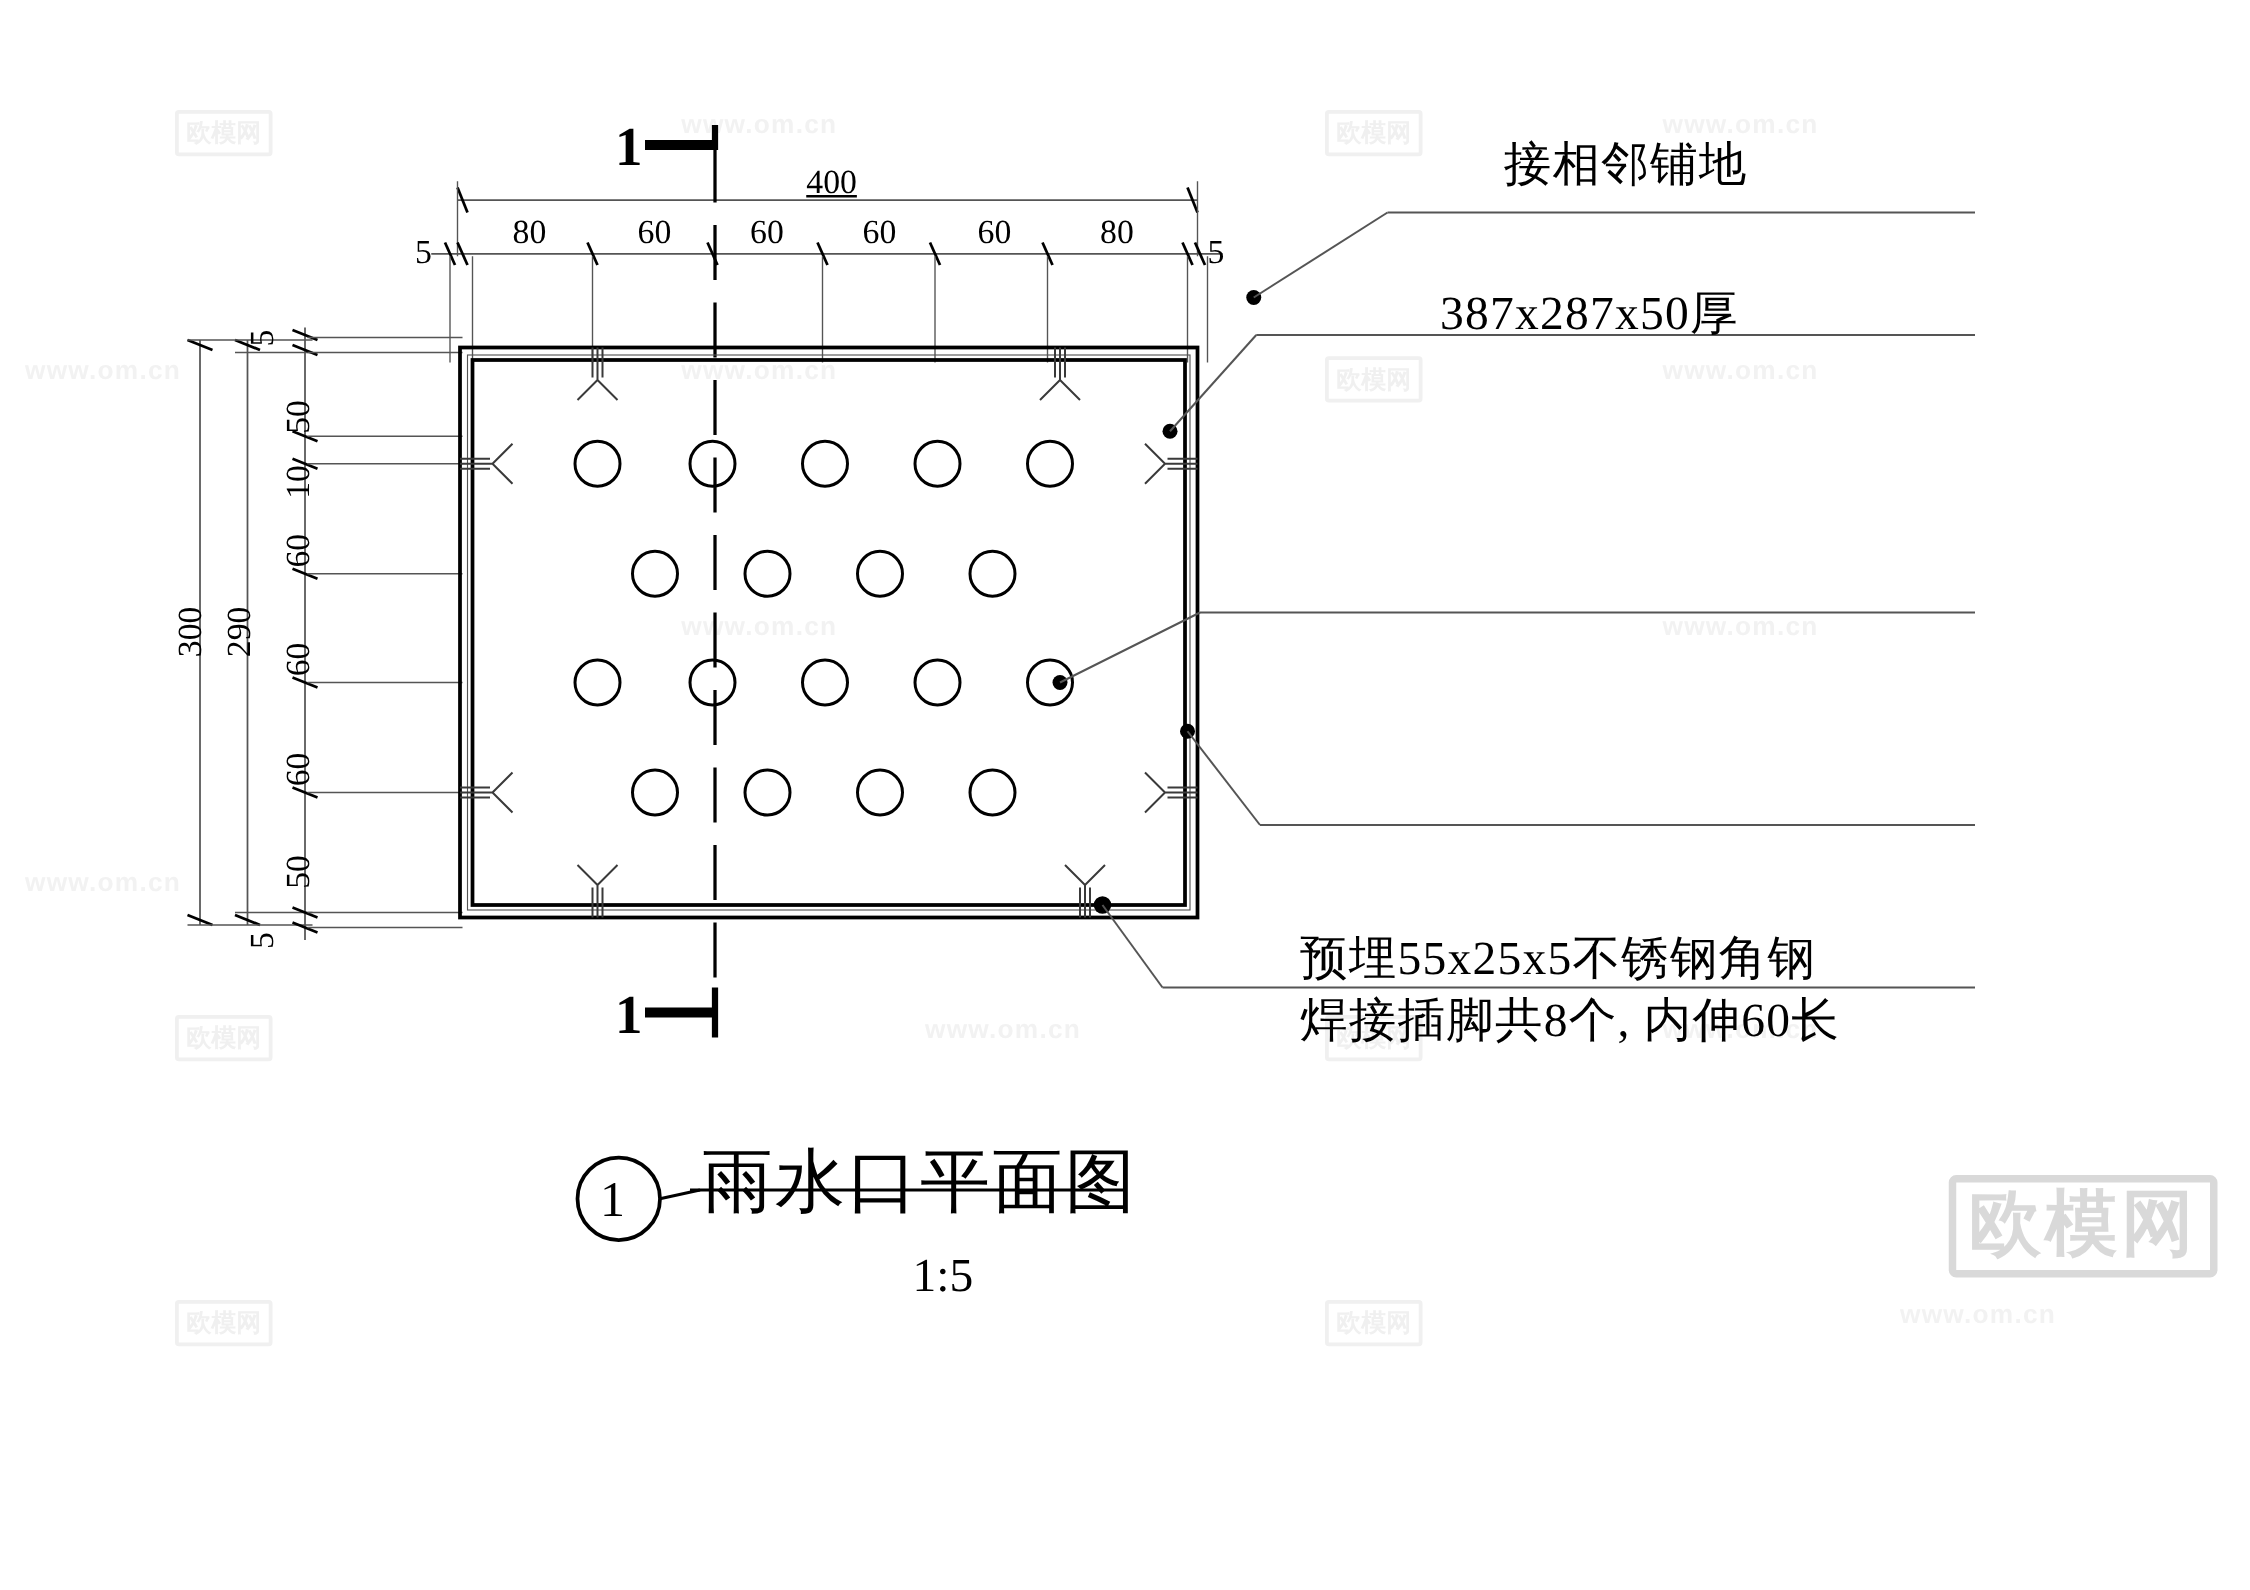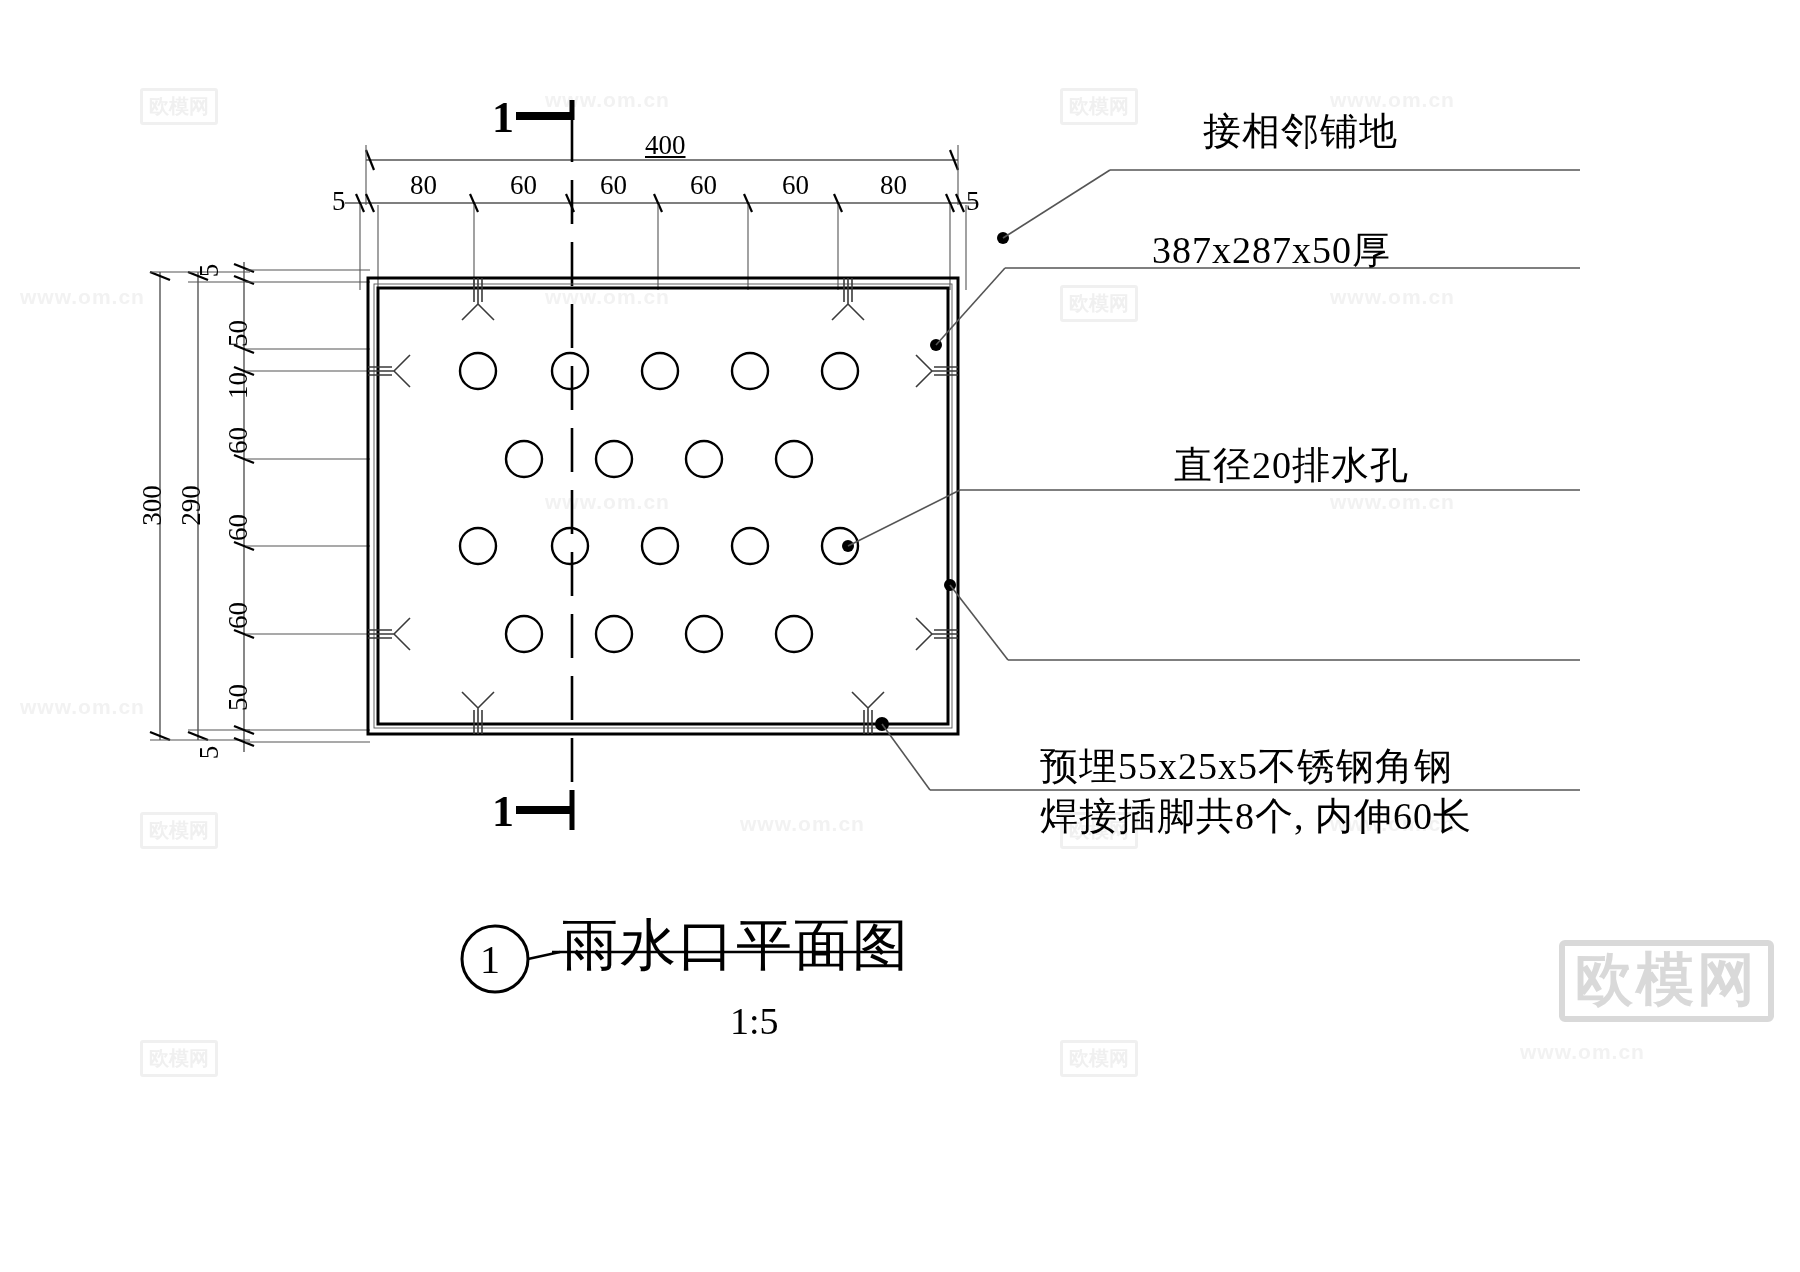--- a/index.html
+++ b/index.html
@@ -343,21 +343,20 @@
   <div class="txt dim-v" style="left:225px; top:600px; transform:rotate(-90deg);">60</div>
   <div class="txt dim-v" style="left:225px; top:682px; transform:rotate(-90deg);">50</div>
 
   <div class="txt sec-num" style="left:492px; top:92px;">1</div>
   <div class="txt sec-num" style="left:492px; top:786px;">1</div>
 
   <div class="txt ann" style="left:1203px; top:106px;">接相邻铺地</div>
 
   <div class="txt ann" style="left:1152px; top:225px;">387x287x50厚</div>
 
-  <div class="txt ann" style="left:1174px; top:440px;">直径20排水孔</div>
 
 
   <div class="txt ann" style="left:1040px; top:741px;">预埋55x25x5不锈钢角钢</div>
   <div class="txt ann" style="left:1040px; top:791px;">焊接插脚共8个, 内伸60长</div>
 
   <div class="txt circ-num" style="left:480px; top:936px;">1</div>
   <div class="txt title-cn" style="left:562px; top:908px;">雨水口平面图</div>
   <div class="txt scale-txt" style="left:730px; top:970px;margin-top:29px;">1:5</div>
 
   <div class="logo-big">欧模网</div>

